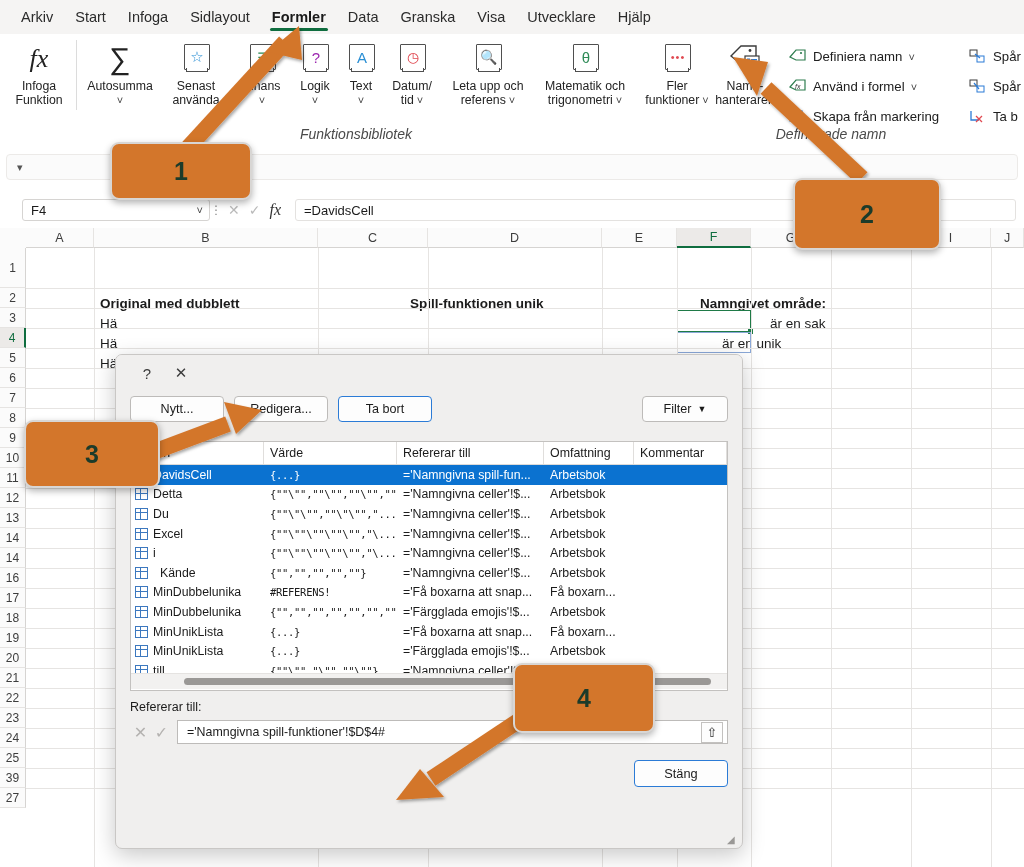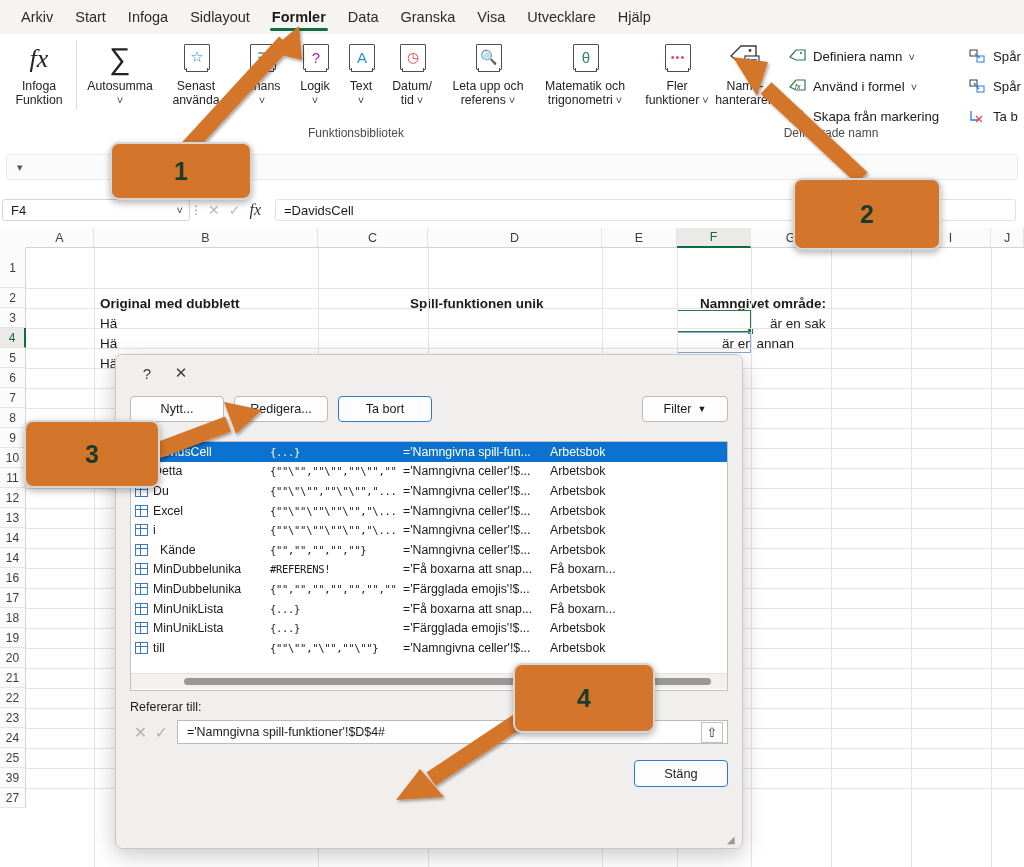--- a/index.html
+++ b/index.html
@@ -41,22 +41,22 @@
     background: #ffffff;
     border-bottom: 1px solid #e2e0de;
   }
   .ribbon-inner { position: relative; width: 100%; height: 100%; }
   .rgroup {
     position: absolute; top: 0; height: 116px;
     display: flex; flex-direction: column;
   }
   .rgroup .items { display: flex; align-items: flex-start; height: 96px; }
   .rgroup .glabel {
-    font-size: 12px; color: #4a4a4a; text-align: center;
-    width: 100%; margin-top: -4px;
+    font-size: 14px; color: #4a4a4a; text-align: center;
+    width: 100%; margin-top: -4px; font-style: italic;
   }
   .bigbtn {
     width: 74px; display: flex; flex-direction: column; align-items: center;
     padding-top: 8px; box-sizing: border-box;
   }
   .bigbtn .glyph { height: 34px; display: flex; align-items: center; justify-content: center; }
   .bigbtn .cap {
     font-size: 12.3px; color: #242424; text-align: center; line-height: 14px;
     margin-top: 3px;
   }
@@ -91,21 +91,21 @@
     position: absolute; left: 6px; top: 4px; width: 1012px; height: 26px;
     background: #fbfbfb; border: 1px solid #eceae8; border-radius: 4px;
     display: flex; align-items: center; padding-left: 10px; box-sizing: border-box;
     font-size: 12px; color: #555;
   }
   .fbar {
     position: absolute; left: 0; top: 195px; width: 1024px; height: 30px;
     display: flex; align-items: center; background: #ffffff;
   }
   .namebox {
-    width: 188px; height: 22px; margin-left: 2px;
+    width: 188px; height: 22px; margin-left: 22px;
     border: 1px solid #d6d4d2; border-radius: 3px; background: #fff;
     display: flex; align-items: center; justify-content: space-between;
     padding: 0 6px 0 8px; box-sizing: border-box;
     font-size: 13px; color: #1b1b1b;
   }
   .dots { width: 10px; text-align: center; color: #8a8a8a; font-size: 12px; }
   .fbtns { display: flex; align-items: center; gap: 9px; padding: 0 8px; color: #b9b9b9; font-size: 14px; }
   .fxmark { font-style: italic; font-family: "Liberation Serif", serif; font-size: 16px; color: #333; padding-right: 6px;}
   .fcontent {
     flex: 1; height: 22px; margin-right: 8px;
@@ -558,21 +558,21 @@
         <div class="rowcell">27</div>
       </div>
     <div class="sheet" id="sheet">
       <div class="cellhdr" style="left:74px; top:48px;">Original med dubblett</div>
       <div class="cellhdr" style="left:384px; top:48px;">Spill-funktionen unik</div>
       <div class="cellhdr" style="left:674px; top:48px;">Namngivet område:</div>
       <div class="celltxt" style="left:74px; top:68px;">Hä</div>
       <div class="celltxt" style="left:74px; top:88px;">Hä</div>
       <div class="celltxt" style="left:74px; top:108px;">Hä</div>
       <div class="celltxt" style="left:696px; top:68px;margin-left:48px;">är en sak</div>
-      <div class="celltxt" style="left:696px; top:88px;">är en annan</div>
+      <div class="celltxt" style="left:696px; top:88px;">är en unik</div>
       <div class="selbox" style="left:651px; top:62px; width:74px; height:22px;">
           <span class="handle"></span>
         </div>
       <div class="selbox2" style="left:651px; top:84px; width:74px; height:21px;"></div>
     <div class="gline-v" style="left: 68px;"></div>
         <div class="gline-v" style="left: 292px;"></div>
         <div class="gline-v" style="left: 402px;"></div>
         <div class="gline-v" style="left: 576px;"></div>
         <div class="gline-v" style="left: 651px;"></div>
         <div class="gline-v" style="left: 725px;"></div>
@@ -625,20 +625,27 @@
           <span>Ta bort</span>
         </div>
       <div class="spacer"></div>
       <div class="btn" style="min-width:86px">
         <span>Filter</span>
         <span style="margin-left:6px;font-size:9px;">▼</span>
       </div>
     </div>
 
     <div class="tablewrap">
+      <div class="thead" id="thead">
+          <div class="th" style="width: 133px;">Namn</div>
+          <div class="th" style="width: 133px;">Värde</div>
+          <div class="th" style="width: 147px;">Refererar till</div>
+          <div class="th" style="width: 90px;">Omfattning</div>
+          <div class="th" style="width: 93px;">Kommentar</div>
+        </div>
       <div id="tbody">
           <div class="trow selected">
             <div class="td name" style="width: 133px;">
               <span class="gridicon"></span>
               <span>DavidsCell</span>
             </div>
             <div class="td valmono" style="width: 133px;">{...}</div>
             <div class="td" style="width: 147px;">='Namngivna spill-fun...</div>
             <div class="td" style="width: 90px;">Arbetsbok</div>
             <div class="td" style="width: 93px;"></div>

